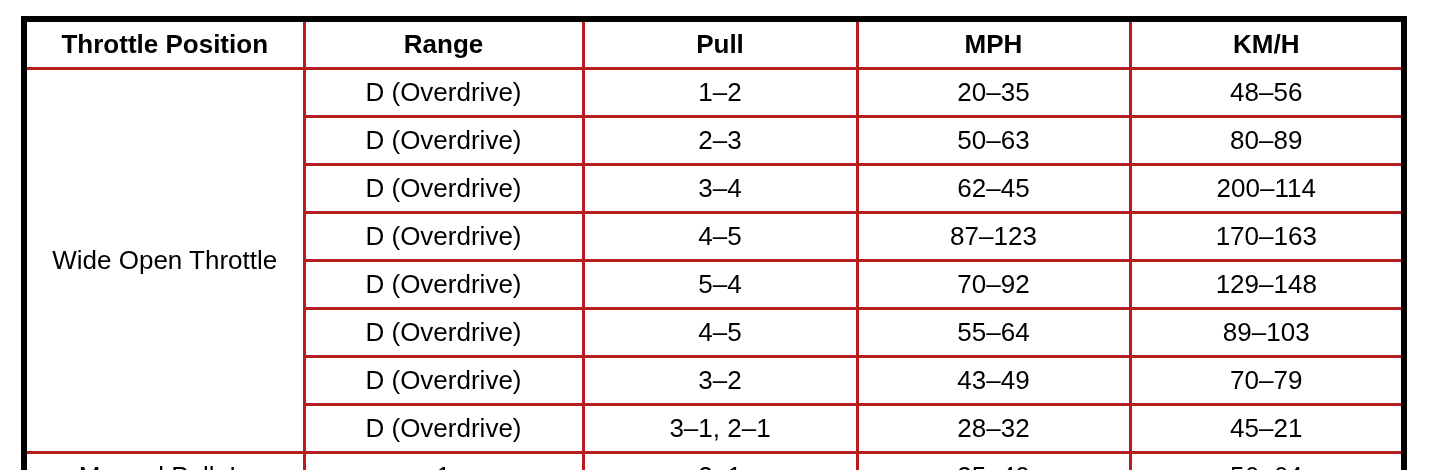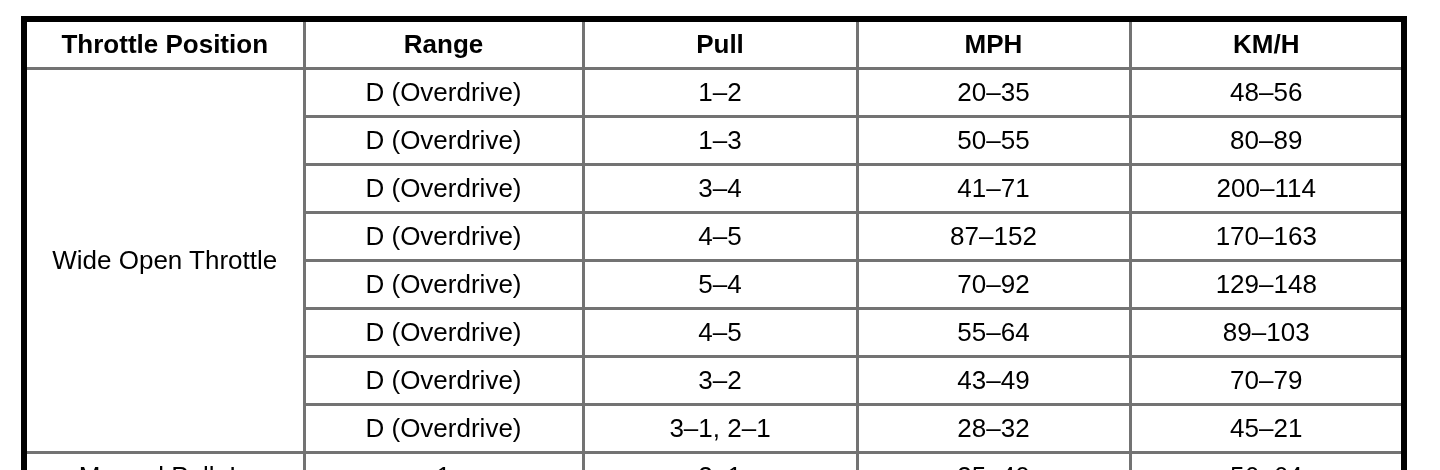--- a/index.html
+++ b/index.html
@@ -20,21 +20,21 @@
     left: 21px;
     top: 16px;
     width: 1380px;
     height: 446px;
     border-collapse: collapse;
     table-layout: fixed;
     background: #ffffff;
   }
   table.shift-table th,
   table.shift-table td {
-    border: 3px solid #737373;
+    border: 3px solid #b91c1c;
     font-size: 26px;
     line-height: 1.1;
     text-align: center;
     vertical-align: middle;
     padding: 2px 6px;
     white-space: nowrap;
     overflow: hidden;
   }
   table.shift-table {
     border: 6px solid #000000;
@@ -83,36 +83,36 @@
       <tr>
         <td class="group-cell" rowspan="8">Wide Open Throttle</td>
         <td>D (Overdrive)</td>
         <td>1–2</td>
         <td>20–35</td>
         <td>48–56</td>
       </tr>
 
       <tr>
         <td>D (Overdrive)</td>
-        <td>1–3</td>
-        <td>50–55</td>
+        <td>2–3</td>
+        <td>50–63</td>
         <td>80–89</td>
       </tr>
 
       <tr>
         <td>D (Overdrive)</td>
         <td>3–4</td>
-        <td>41–71</td>
+        <td>62–45</td>
         <td>200–114</td>
       </tr>
 
       <tr>
         <td>D (Overdrive)</td>
         <td>4–5</td>
-        <td>87–152</td>
+        <td>87–123</td>
         <td>170–163</td>
       </tr>
 
       <tr>
         <td>D (Overdrive)</td>
         <td>5–4</td>
         <td>70–92</td>
         <td>129–148</td>
       </tr>
 

